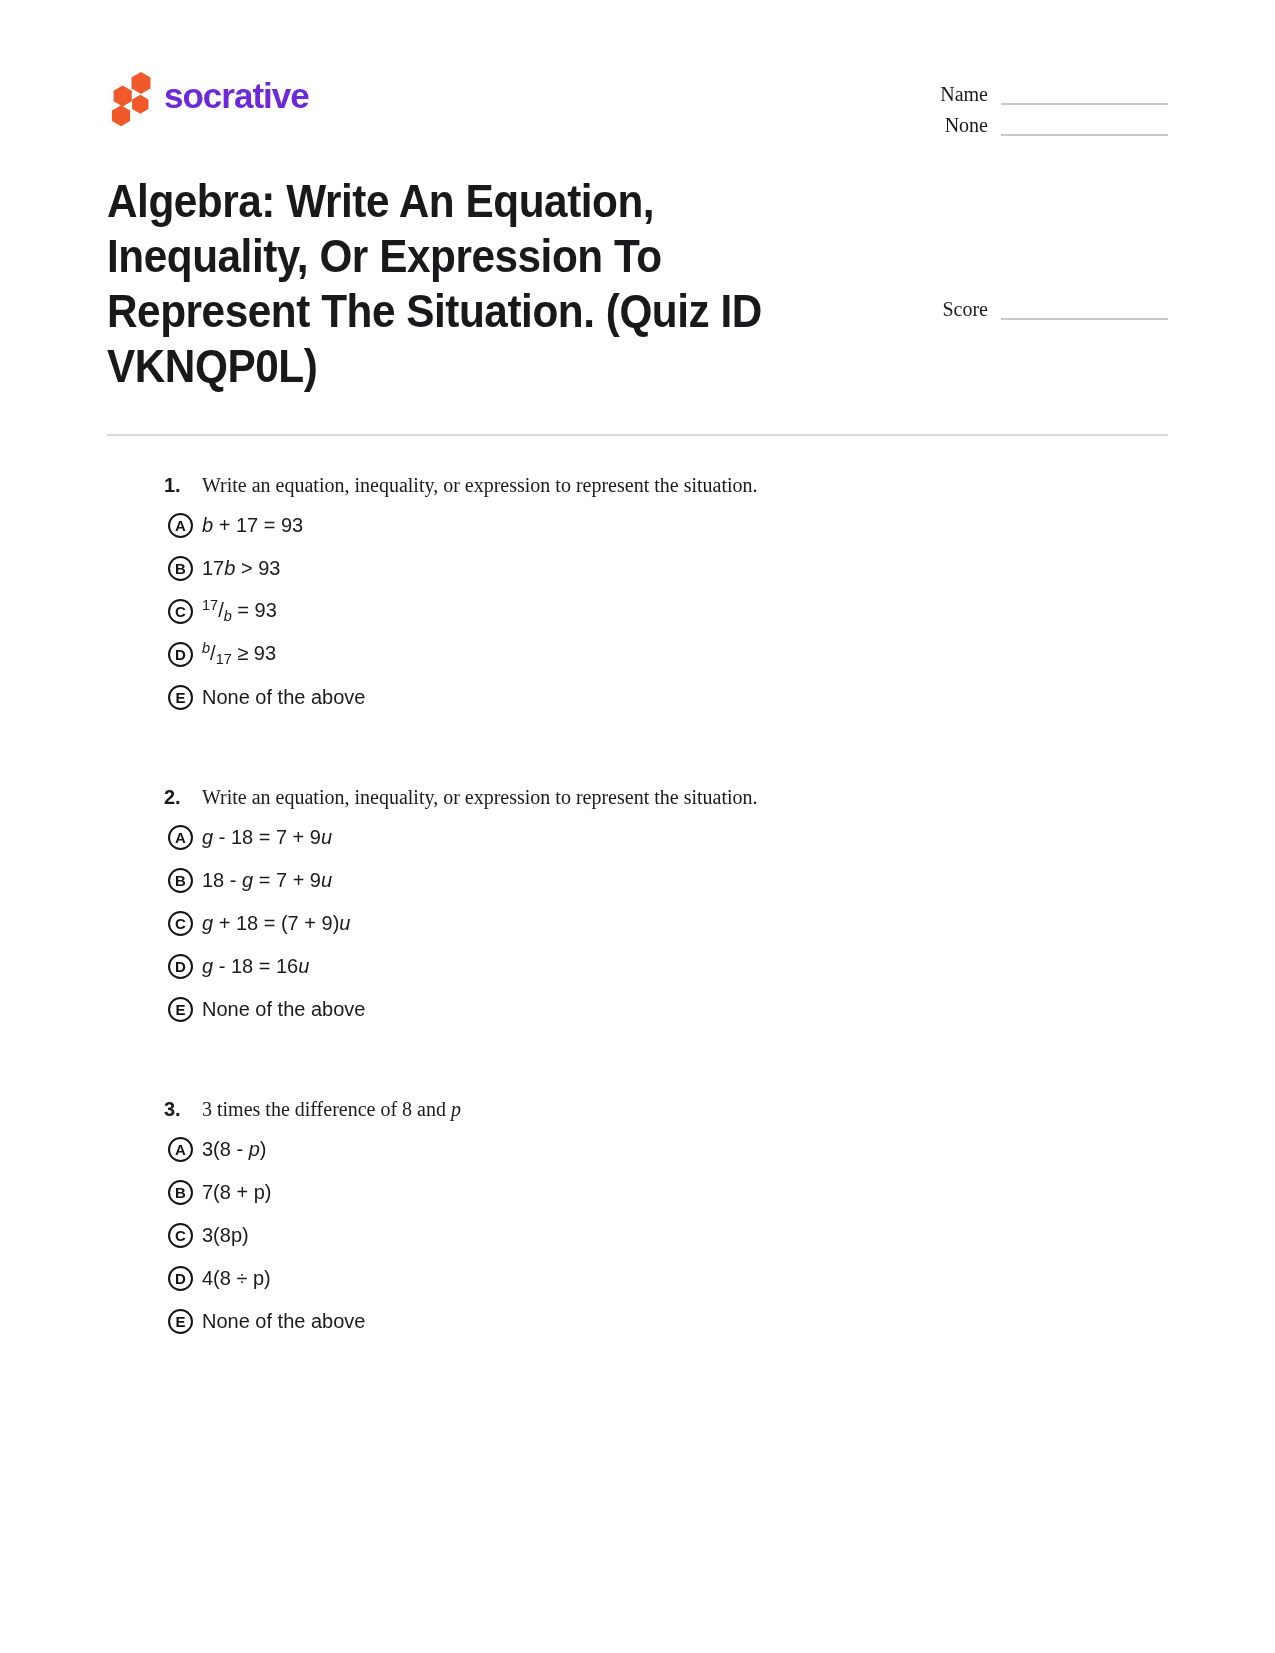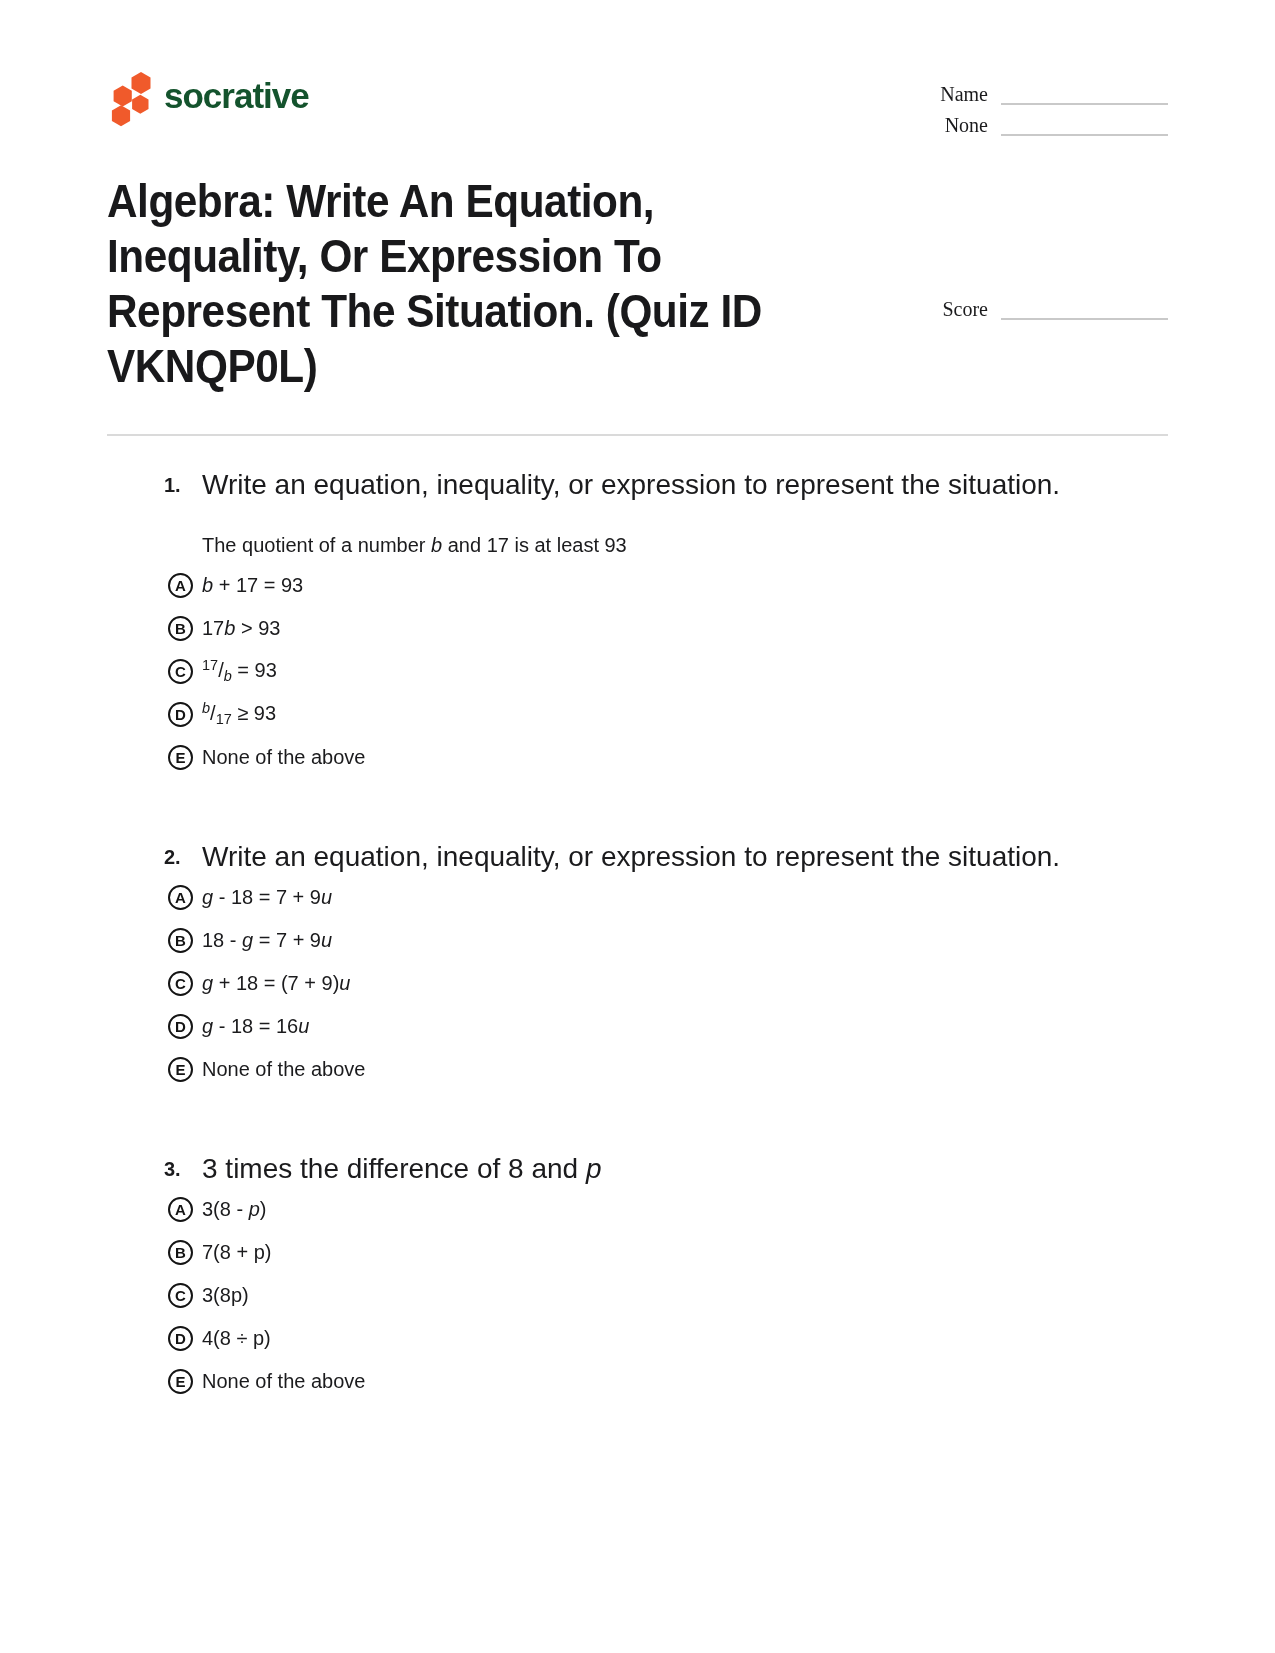--- a/index.html
+++ b/index.html
@@ -12,21 +12,21 @@
     overflow: hidden;
   }
   .page { padding: 70px 107px 0 107px; }
 
   
   .top-row { display: flex; justify-content: space-between; align-items: flex-start; }
   .brand { display: flex; align-items: center; gap: 9px; }
   .logo-mark { display: block; }
   .brand-name {
     font-size: 35px; font-weight: 700; letter-spacing: -1px;
-    color: #14532d; position: relative; top: -3px;
+    color: #6d28d9; position: relative; top: -3px;
   }
   .fields { padding-top: 13px; }
   .field-row { display: flex; align-items: flex-end; margin-bottom: 9px; }
   .field-label { font-size: 20px; line-height: 22px; min-width: 58px; text-align: right; color: #1b1b1d; font-family: Liberation Serif, serif; }
   .field-line {
     display: inline-block; width: 167px; height: 21px;
     border-bottom: 2px solid #c9c9c9; margin-left: 13px;
   }
 
   
@@ -40,21 +40,21 @@
   .score-block { margin-top: 58px; }
 
   
   .divider { border: none; border-top: 2px solid #dadada; margin: 40px 0 0 0; }
 
   
   .questions { padding: 36px 0 0 57px; }
   .question { margin-bottom: 72px; }
   .q-header { display: flex; align-items: flex-start; }
   .q-num { font-weight: 700; font-size: 20px; line-height: 26px; width: 38px; flex-shrink: 0; }
-  .q-text { font-size: 28px; line-height: 26px; }
+  .q-text { font-size: 20px; line-height: 26px; font-family: Liberation Serif, serif; }
   .q-prompt { font-size: 20px; line-height: 26px; margin: 34px 0 0 38px; }
   .q-options { margin-top: 12px; margin-left: 4px; }
   .option { display: flex; align-items: center; min-height: 30px; margin-bottom: 13px; }
   .bubble {
     width: 25px; height: 25px; flex-shrink: 0;
     border: 2px solid #141414; border-radius: 50%;
     display: flex; align-items: center; justify-content: center;
     font-size: 15px; font-weight: 700; color: #141414;
     margin-right: 9px;
   }
@@ -102,21 +102,20 @@
   </div>
 
   <hr class="divider">
 
   <div class="questions" id="questions">
       <div class="question">
         <div class="q-header">
           <span class="q-num">1.</span>
           <div class="q-text">Write an equation, inequality, or expression to represent the situation.</div>
         </div>
-        <div class="q-prompt">The quotient of a number <span class="it">b</span> and 17 is at least 93</div>
         <div class="q-options">
           <div class="option">
             <span class="bubble">A</span>
             <span class="option-text"><span class="it">b</span> + 17 = 93</span>
           </div>
           <div class="option">
             <span class="bubble">B</span>
             <span class="option-text">17<span class="it">b</span> &gt; 93</span>
           </div>
           <div class="option">

